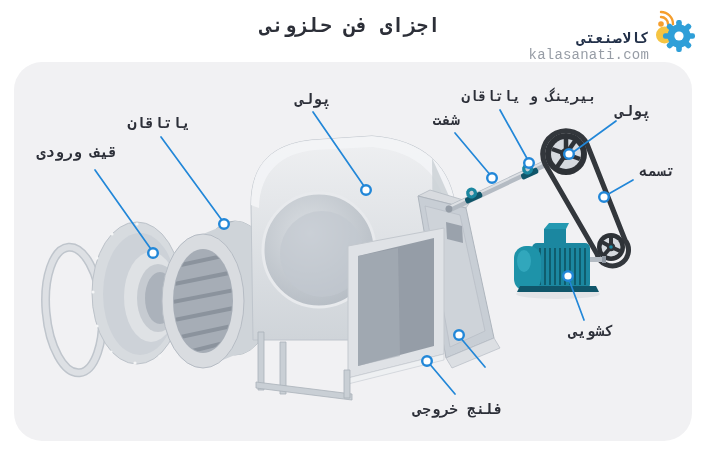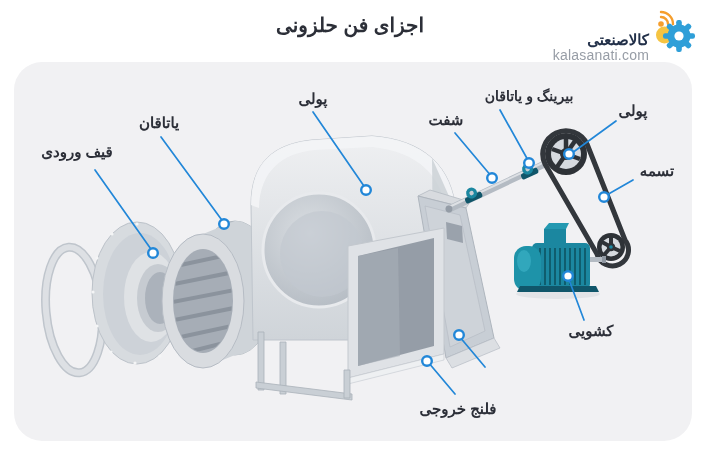--- a/index.html
+++ b/index.html
@@ -1,17 +1,17 @@
 <!DOCTYPE html>
 <html><head>
 <meta charset="utf-8">
 <style>
   html,body{margin:0;padding:0;background:#ffffff;}
   .stage{position:relative;width:700px;height:450px;background:#ffffff;overflow:hidden;
-         font-family:Liberation Sans, sans-serif;border-radius:19px;}
+         font-family:Liberation Mono, monospace;border-radius:19px;}
   .title{position:absolute;top:13px;left:0;right:0;text-align:center;direction:rtl;
          font-size:20px;font-weight:bold;color:#2c2f38;letter-spacing:-.5px;}
   .logo{position:absolute;top:4px;right:4px;display:flex;align-items:center;gap:3px;}
   .logo-text{text-align:right;line-height:1.05;margin-top:4px;}
   .logo-brand{font-size:15px;font-weight:bold;color:#223049;direction:rtl;margin-top:24px;}
   .logo-domain{font-size:14px;color:#979da6;letter-spacing:.2px;}
   .card{position:absolute;left:14px;top:62px;width:678px;height:379px;
         background:#f1f1f3;border-radius:28px;}
   .scene{position:absolute;left:0;top:0;}
   .lbl{position:absolute;transform:translateX(-50%);white-space:nowrap;direction:rtl;

